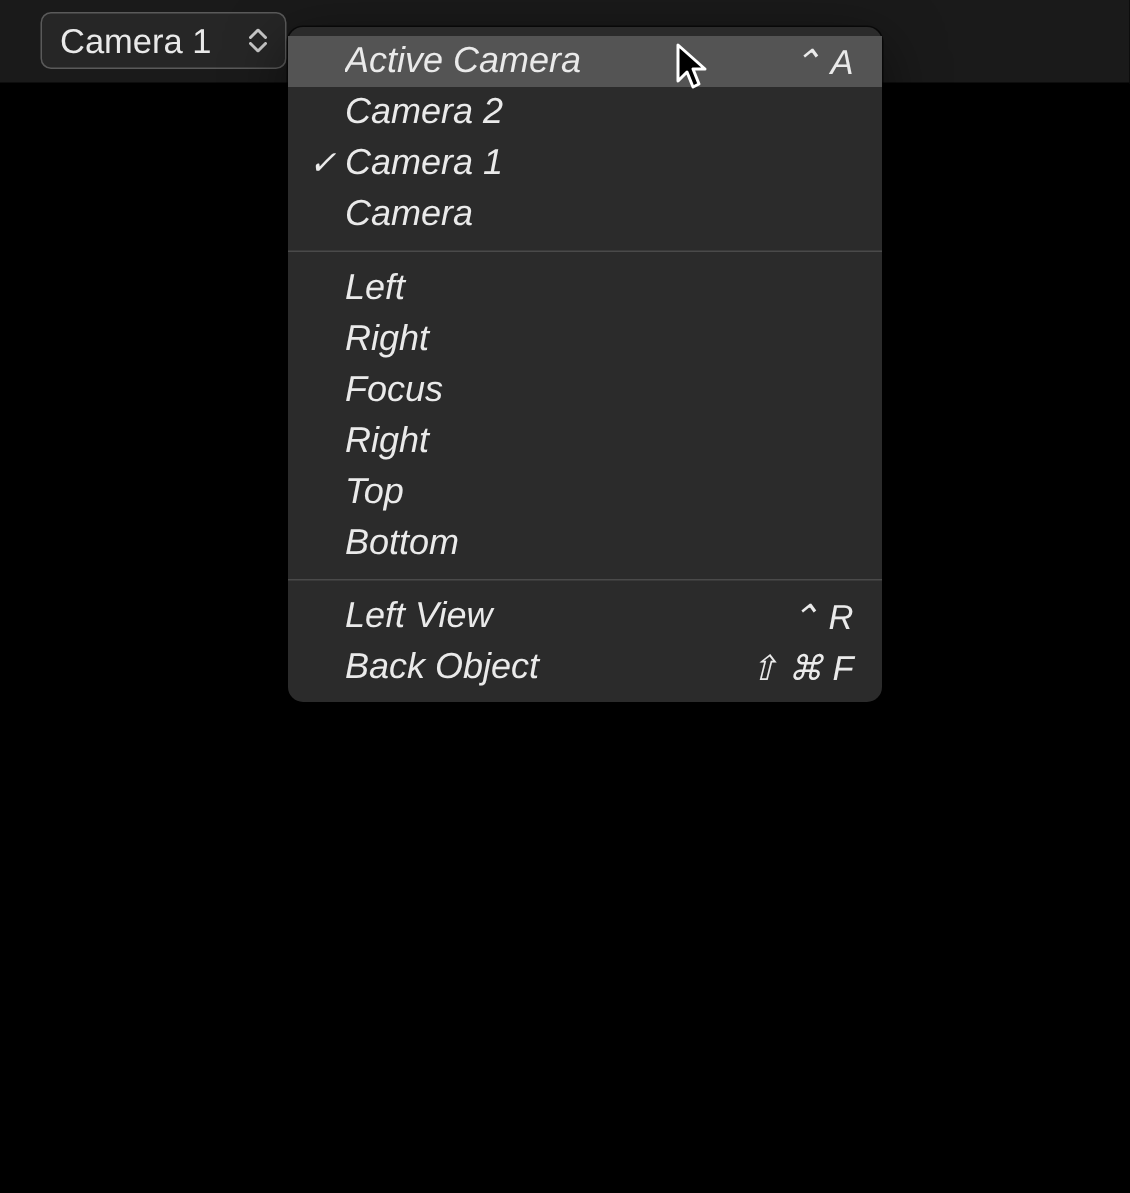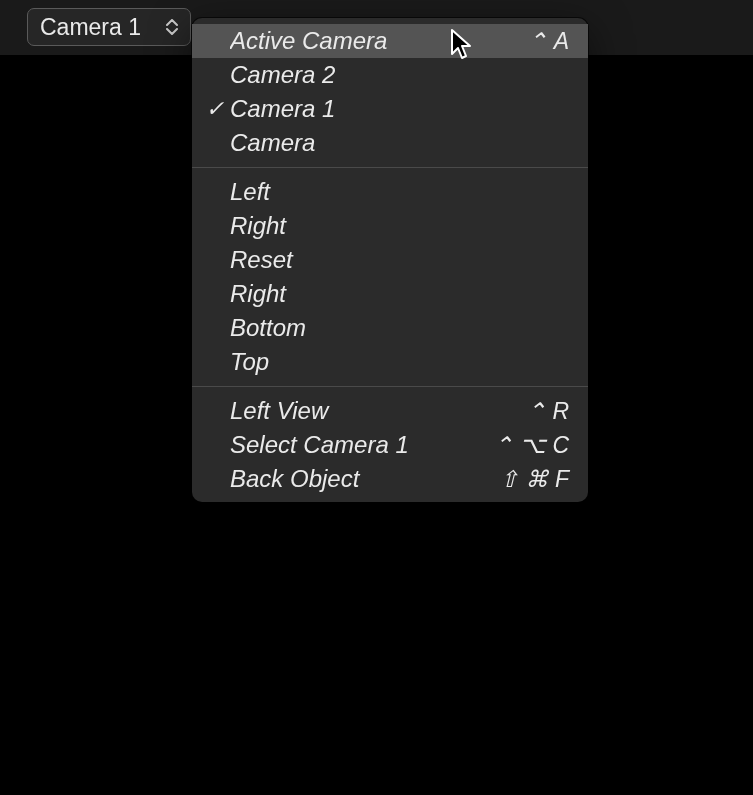--- a/index.html
+++ b/index.html
@@ -153,48 +153,43 @@
       <span class="item-label">Left</span>
       <span class="shortcut"></span>
     </div>
     <div class="menu-item">
       <span class="check-col"></span>
       <span class="item-label">Right</span>
       <span class="shortcut"></span>
     </div>
     <div class="menu-item">
       <span class="check-col"></span>
-      <span class="item-label">Reset</span>
+      <span class="item-label">Focus</span>
       <span class="shortcut"></span>
     </div>
     <div class="menu-item">
       <span class="check-col"></span>
       <span class="item-label">Right</span>
       <span class="shortcut"></span>
     </div>
     <div class="menu-item">
       <span class="check-col"></span>
+      <span class="item-label">Top</span>
+      <span class="shortcut"></span>
+    </div>
+    <div class="menu-item">
+      <span class="check-col"></span>
       <span class="item-label">Bottom</span>
-      <span class="shortcut"></span>
-    </div>
-    <div class="menu-item">
-      <span class="check-col"></span>
-      <span class="item-label">Top</span>
       <span class="shortcut"></span>
     </div>
     <div class="separator"></div>
     <div class="menu-item">
       <span class="check-col"></span>
       <span class="item-label">Left View</span>
       <span class="shortcut">⌃ R</span>
-    </div>
-    <div class="menu-item">
-      <span class="check-col"></span>
-      <span class="item-label">Select Camera 1</span>
-      <span class="shortcut">⌃ ⌥ C</span>
     </div>
     <div class="menu-item">
       <span class="check-col"></span>
       <span class="item-label">Back Object</span>
       <span class="shortcut">⇧ ⌘ F</span>
     </div>
   </div>
 
 <div class="cursor">
   <svg width="26" height="34" viewBox="0 0 26 34">

